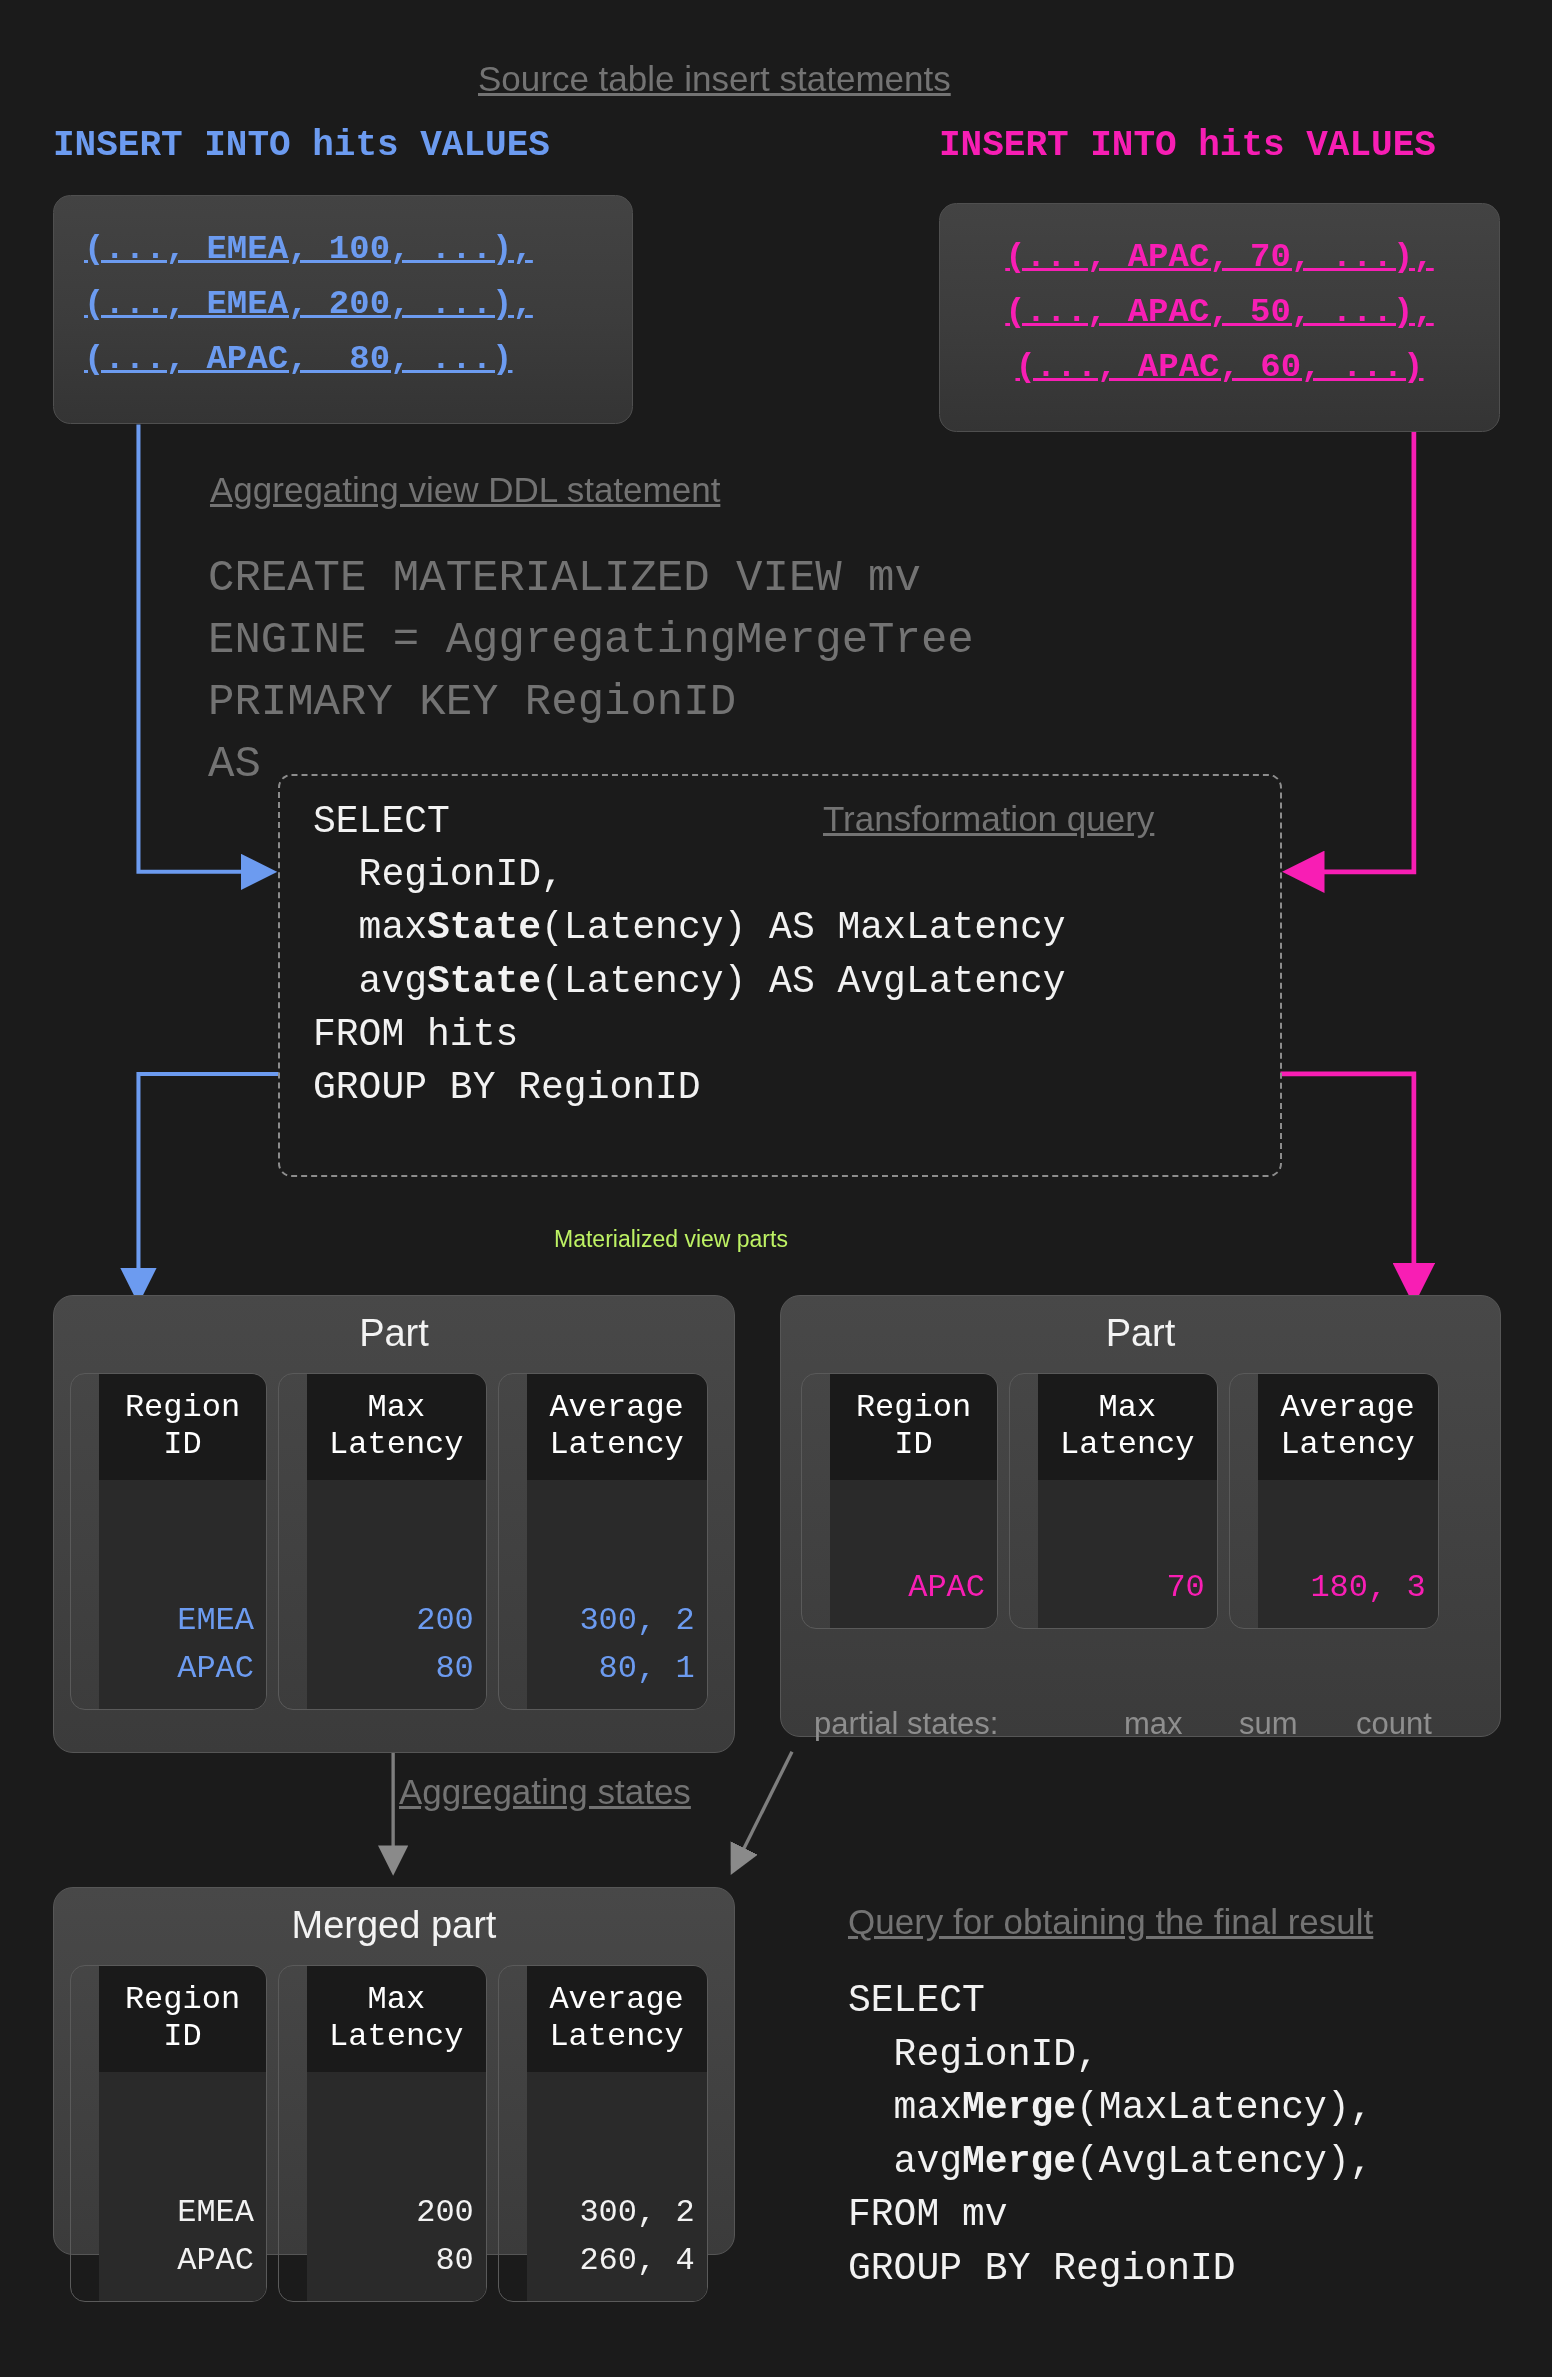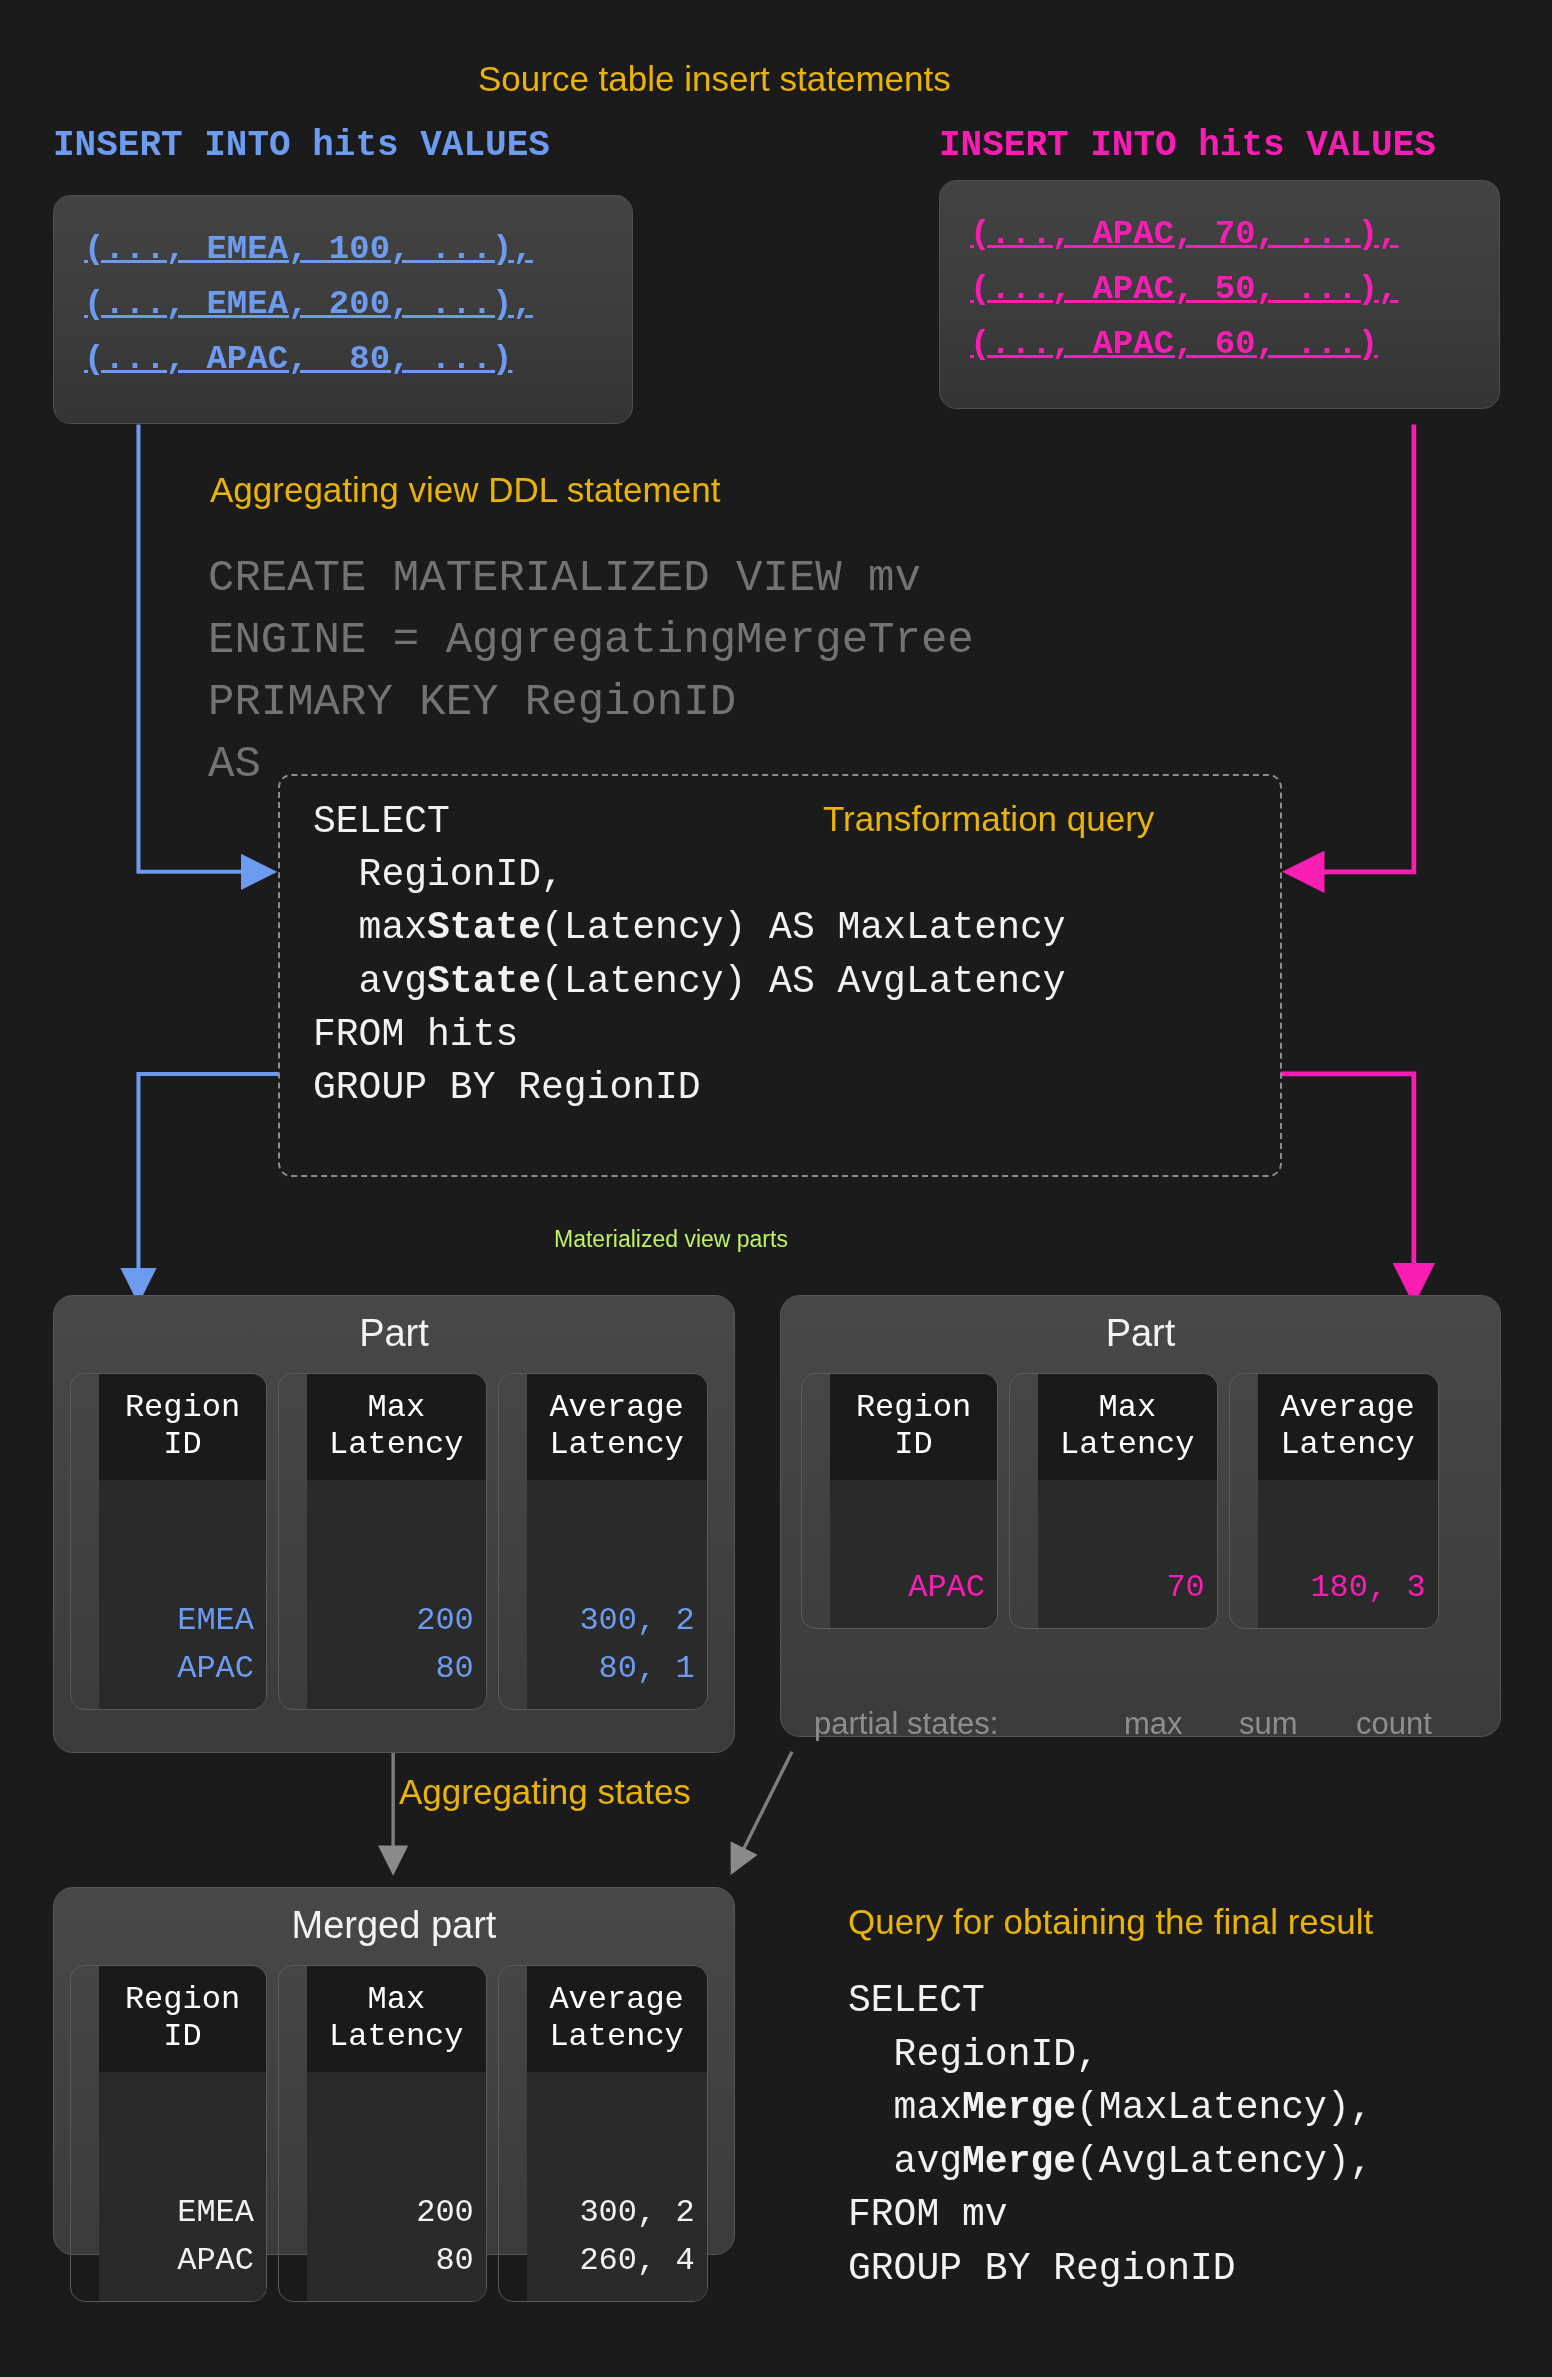--- a/index.html
+++ b/index.html
@@ -5,21 +5,21 @@
   html,body{margin:0;padding:0;background:#1b1b1b;}
   body{
     width:1553px;height:2377px;position:relative;overflow:hidden;
     font-family:"Liberation Sans", sans-serif;
     -webkit-font-smoothing:antialiased;
   }
   .abs{position:absolute;}
   .mono{font-family:"Liberation Mono","DejaVu Sans Mono",monospace;}
 
   
-  .caption{color:#eab308;font-size:35px;white-space:nowrap;}
+  .caption{color:#737373;font-size:35px;white-space:nowrap;text-decoration:underline;}
   .caption-light{color:#bef264;font-size:23px;white-space:nowrap;}
 
   
   .ins-head{font-size:36px;letter-spacing:0px;white-space:pre;font-weight:700;}
   .ins-head.blue{color:#6c9bf0;}
   .ins-head.pink{color:#f81eb4;}
 
   .ins-box{
     border-radius:17.5px;
     background:linear-gradient(180deg,#434343 0%,#3c3c3c 55%,#343434 100%);
@@ -120,21 +120,21 @@
 <div class="abs mono ins-head blue" style="left:53px;top:125px;">INSERT INTO hits VALUES</div>
 
 <div class="abs ins-box" style="left:53px;top:195px;width:580px;height:229px;">
   <div class="mono ins-line blue">(..., EMEA, 100, ...),</div>
   <div class="mono ins-line blue">(..., EMEA, 200, ...),</div>
   <div class="mono ins-line blue">(..., APAC,  80, ...)</div>
 </div>
 
 <div class="abs mono ins-head pink" style="left:939px;top:125px;">INSERT INTO hits VALUES</div>
 
-<div class="abs ins-box" style="left:939px;top:180px;width:561px;height:229px;">
+<div class="abs ins-box" style="left:939px;top:203px;width:561px;height:229px;text-align:center;">
   <div class="mono ins-line pink">(..., APAC, 70, ...),</div>
   <div class="mono ins-line pink">(..., APAC, 50, ...),</div>
   <div class="mono ins-line pink">(..., APAC, 60, ...)</div>
 </div>
 
 <div class="abs caption" style="left:210px;top:470px;">Aggregating view DDL statement</div>
 
 <div class="abs" style="left:208px;top:547px;">
   <div class="mono ddl-line">CREATE MATERIALIZED VIEW mv</div>
   <div class="mono ddl-line">ENGINE = AggregatingMergeTree</div>

